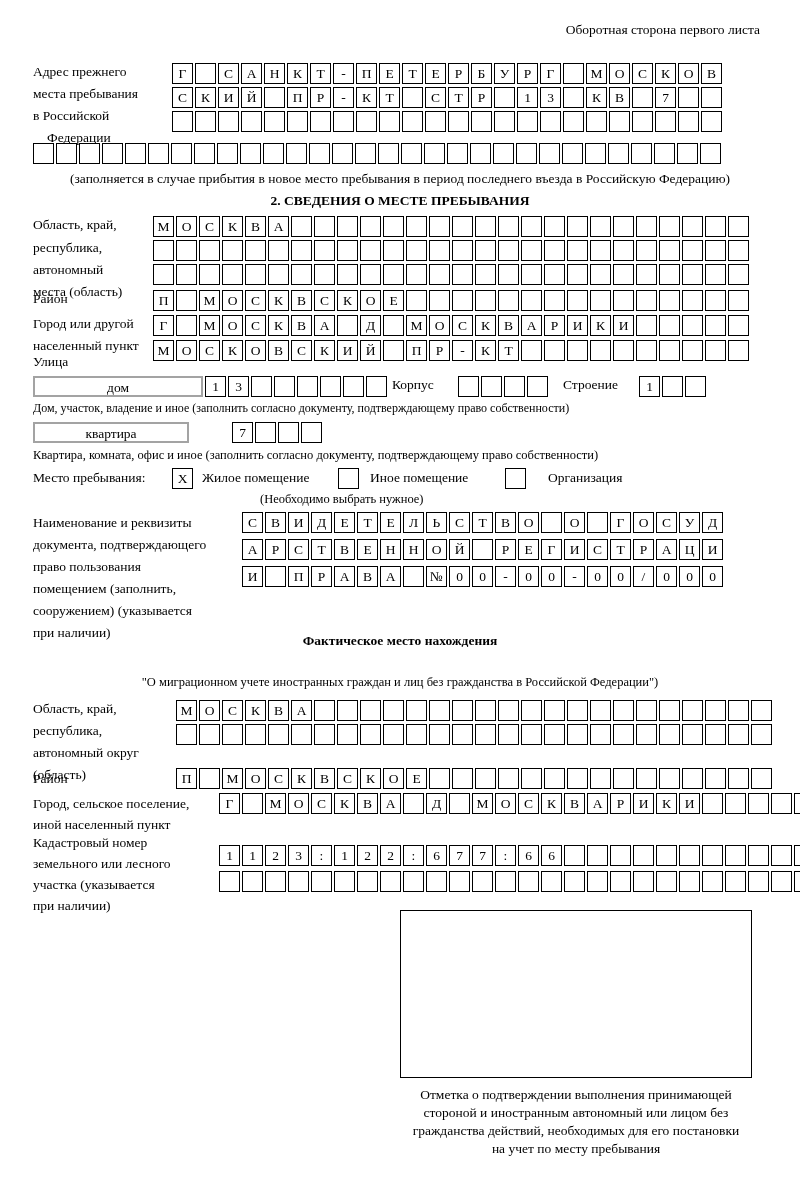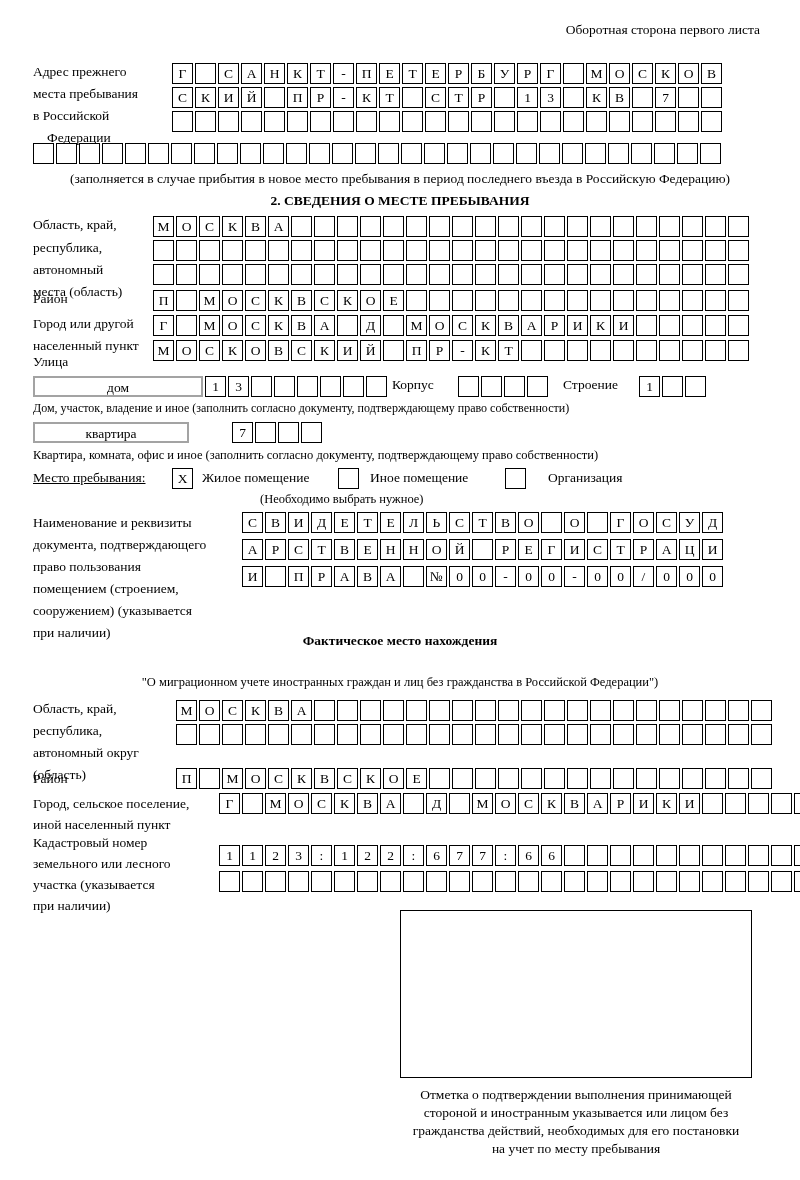--- a/index.html
+++ b/index.html
@@ -421,33 +421,33 @@
 
   <div class="boxline" style="left:33px; top:422px; width:156px;">квартира</div>
   <div class="row" id="s2-flat" style="left:232px; top:422px;">
       <div class="cell">7</div>
       <div class="cell"></div>
       <div class="cell"></div>
       <div class="cell"></div>
     </div>
   <div class="lbl" style="left:33px; top:445px; font-size:12.5px;">Квартира, комната, офис и иное (заполнить согласно документу, подтверждающему право собственности)</div>
 
-  <div class="lbl" style="left:33px; top:468px;text-decoration:underline;">Место пребывания:</div>
+  <div class="lbl" style="left:33px; top:468px;">Место пребывания:</div>
   <div class="checkbox" style="position:absolute; left:172px; top:468px;">Х</div>
   <div class="lbl" style="left:202px; top:468px;">Жилое помещение</div>
   <div class="checkbox" style="position:absolute; left:338px; top:468px;"></div>
   <div class="lbl" style="left:370px; top:468px;">Иное помещение</div>
   <div class="checkbox" style="position:absolute; left:505px; top:468px;"></div>
   <div class="lbl" style="left:548px; top:468px;">Организация</div>
   <div class="lbl" style="left:232px; top:489px; font-size:12.5px;margin-left:28px;">(Необходимо выбрать нужное)</div>
 
   <div class="lbl" style="left:33px; top:513px;">Наименование и реквизиты</div>
   <div class="lbl" style="left:33px; top:535px;">документа, подтверждающего</div>
   <div class="lbl" style="left:33px; top:557px;">право пользования</div>
-  <div class="lbl" style="left:33px; top:579px;">помещением (строением,</div>
+  <div class="lbl" style="left:33px; top:579px;">помещением (заполнить,</div>
   <div class="lbl" style="left:33px; top:601px;">сооружением) (указывается</div>
   <div class="lbl" style="left:33px; top:623px;">при наличии)</div>
 
   <div class="row" id="s2-doc0" style="left:242px; top:512px;">
       <div class="cell">С</div>
       <div class="cell">В</div>
       <div class="cell">И</div>
       <div class="cell">Д</div>
       <div class="cell">Е</div>
       <div class="cell">Т</div>
@@ -697,17 +697,17 @@
       <div class="cell"></div>
       <div class="cell"></div>
       <div class="cell"></div>
       <div class="cell"></div>
       <div class="cell"></div>
       <div class="cell"></div>
     </div>
 
   <div class="bigbox" style="left:400px; top:910px; width:352px; height:168px;"></div>
   <div class="center" style="left:380px; top:1086px; width:392px;">Отметка о подтверждении выполнения принимающей</div>
-  <div class="center" style="left:380px; top:1104px; width:392px;">стороной и иностранным указывается или лицом без</div>
+  <div class="center" style="left:380px; top:1104px; width:392px;">стороной и иностранным автономный или лицом без</div>
   <div class="center" style="left:380px; top:1122px; width:392px;">гражданства действий, необходимых для его постановки</div>
   <div class="center" style="left:380px; top:1140px; width:392px;">на учет по месту пребывания</div>
 
 </div>
 
 </body></html>

